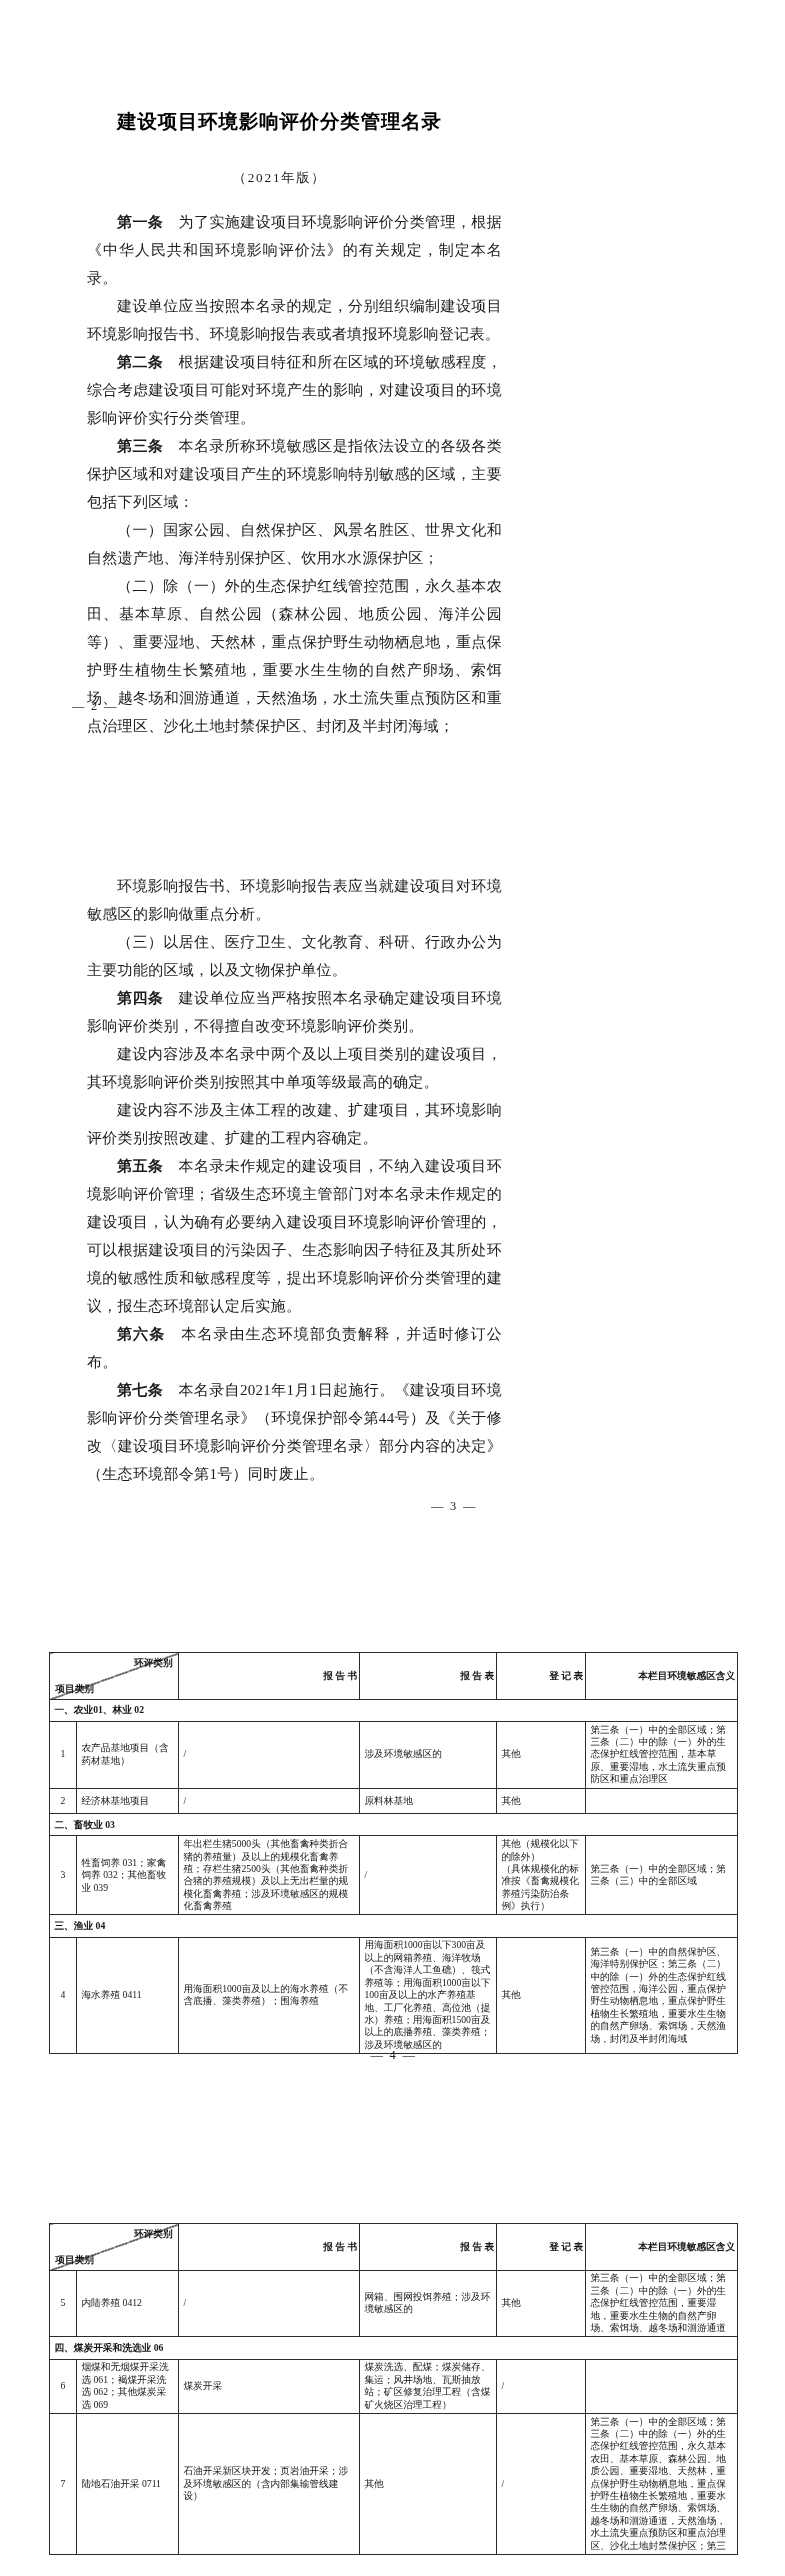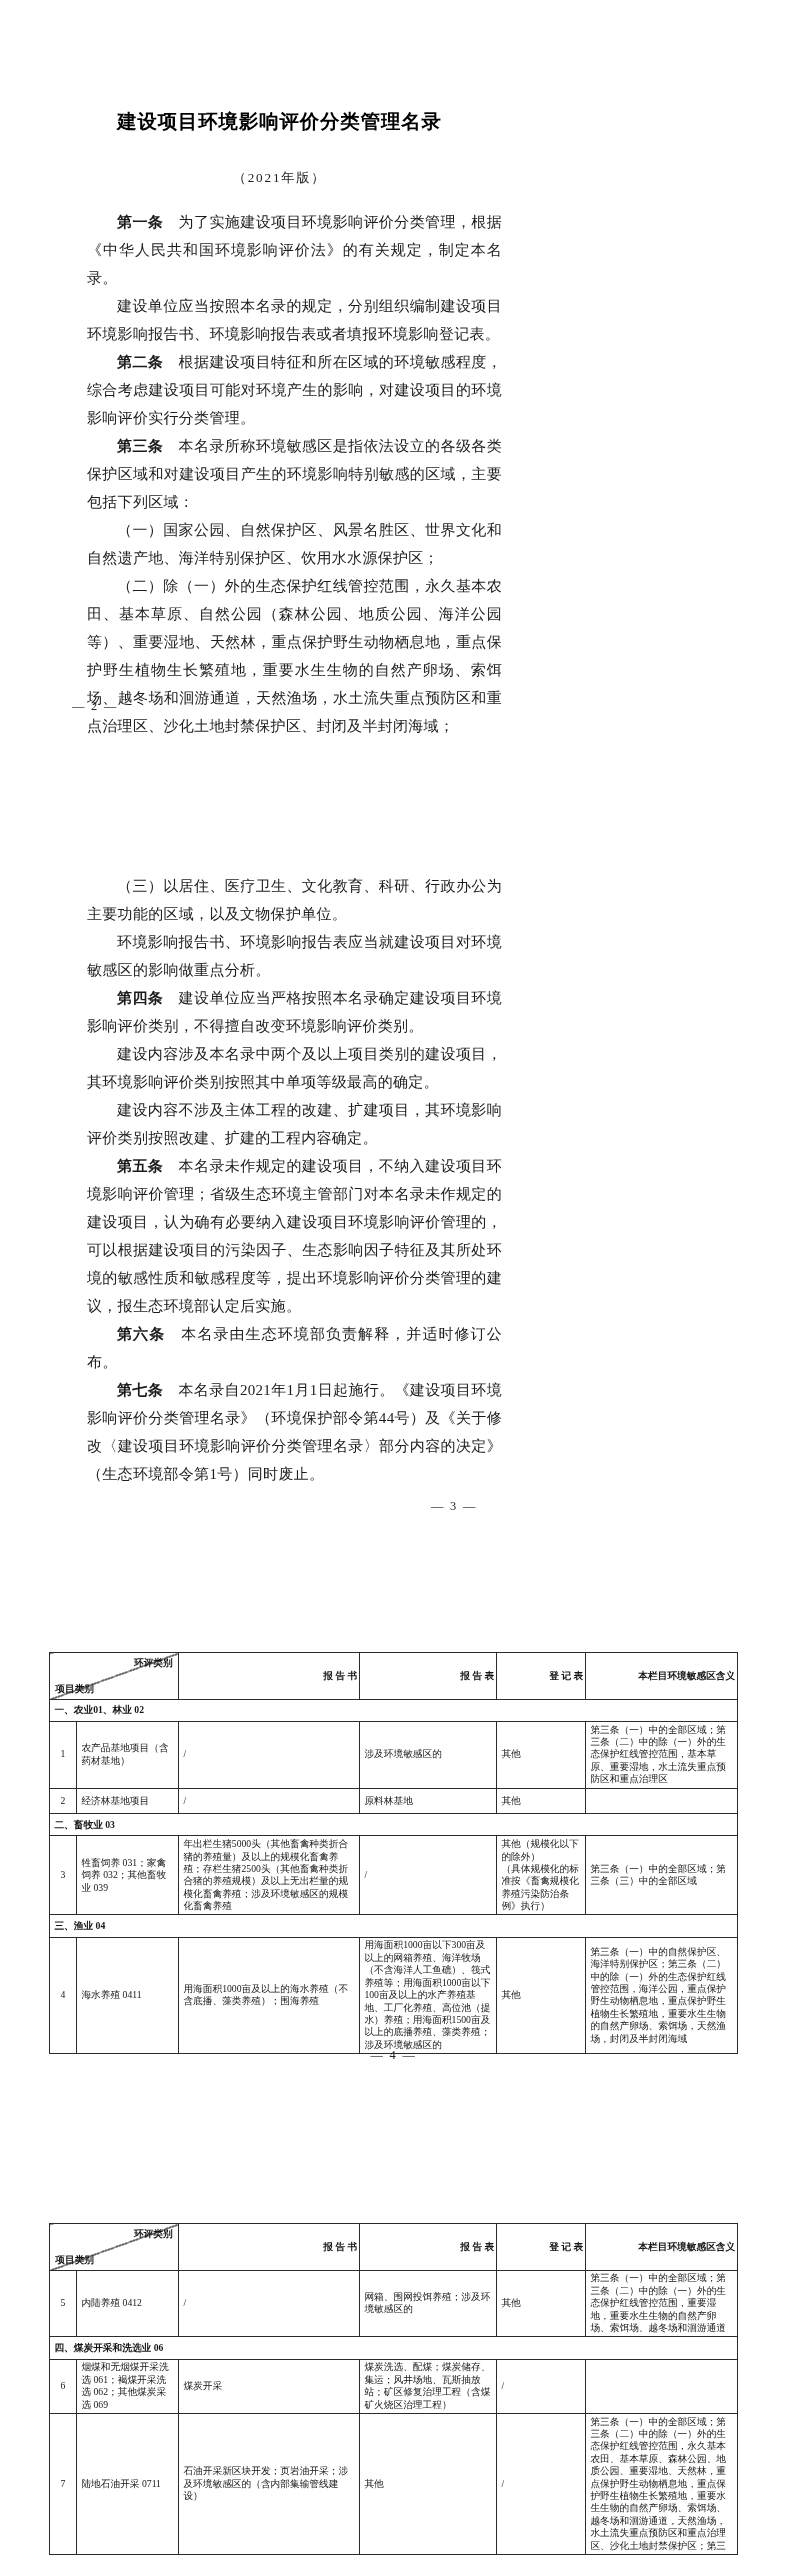--- a/index.html
+++ b/index.html
@@ -110,22 +110,22 @@
     <p><b>第一条</b>　为了实施建设项目环境影响评价分类管理，根据《中华人民共和国环境影响评价法》的有关规定，制定本名录。</p>
     <p>建设单位应当按照本名录的规定，分别组织编制建设项目环境影响报告书、环境影响报告表或者填报环境影响登记表。</p>
     <p><b>第二条</b>　根据建设项目特征和所在区域的环境敏感程度，综合考虑建设项目可能对环境产生的影响，对建设项目的环境影响评价实行分类管理。</p>
     <p><b>第三条</b>　本名录所称环境敏感区是指依法设立的各级各类保护区域和对建设项目产生的环境影响特别敏感的区域，主要包括下列区域：</p>
     <p>（一）国家公园、自然保护区、风景名胜区、世界文化和自然遗产地、海洋特别保护区、饮用水水源保护区；</p>
     <p>（二）除（一）外的生态保护红线管控范围，永久基本农田、基本草原、自然公园（森林公园、地质公园、海洋公园等）、重要湿地、天然林，重点保护野生动物栖息地，重点保护野生植物生长繁殖地，重要水生生物的自然产卵场、索饵场、越冬场和洄游通道，天然渔场，水土流失重点预防区和重点治理区、沙化土地封禁保护区、封闭及半封闭海域；</p>
   </div>
 <div class="abs page-footer" id="page2-footer">— 2 —</div>
 
 <div class="abs textblock" id="page3-text">
+    <p>环境影响报告书、环境影响报告表应当就建设项目对环境敏感区的影响做重点分析。</p>
     <p>（三）以居住、医疗卫生、文化教育、科研、行政办公为主要功能的区域，以及文物保护单位。</p>
-    <p>环境影响报告书、环境影响报告表应当就建设项目对环境敏感区的影响做重点分析。</p>
     <p><b>第四条</b>　建设单位应当严格按照本名录确定建设项目环境影响评价类别，不得擅自改变环境影响评价类别。</p>
     <p>建设内容涉及本名录中两个及以上项目类别的建设项目，其环境影响评价类别按照其中单项等级最高的确定。</p>
     <p>建设内容不涉及主体工程的改建、扩建项目，其环境影响评价类别按照改建、扩建的工程内容确定。</p>
     <p><b>第五条</b>　本名录未作规定的建设项目，不纳入建设项目环境影响评价管理；省级生态环境主管部门对本名录未作规定的建设项目，认为确有必要纳入建设项目环境影响评价管理的，可以根据建设项目的污染因子、生态影响因子特征及其所处环境的敏感性质和敏感程度等，提出环境影响评价分类管理的建议，报生态环境部认定后实施。</p>
     <p><b>第六条</b>　本名录由生态环境部负责解释，并适时修订公布。</p>
     <p><b>第七条</b>　本名录自2021年1月1日起施行。《建设项目环境影响评价分类管理名录》（环境保护部令第44号）及《关于修改〈建设项目环境影响评价分类管理名录〉部分内容的决定》（生态环境部令第1号）同时废止。</p>
   </div>
 <div class="abs page-footer" id="page3-footer">— 3 —</div>
 
 <table class="catalog abs" id="table1">

